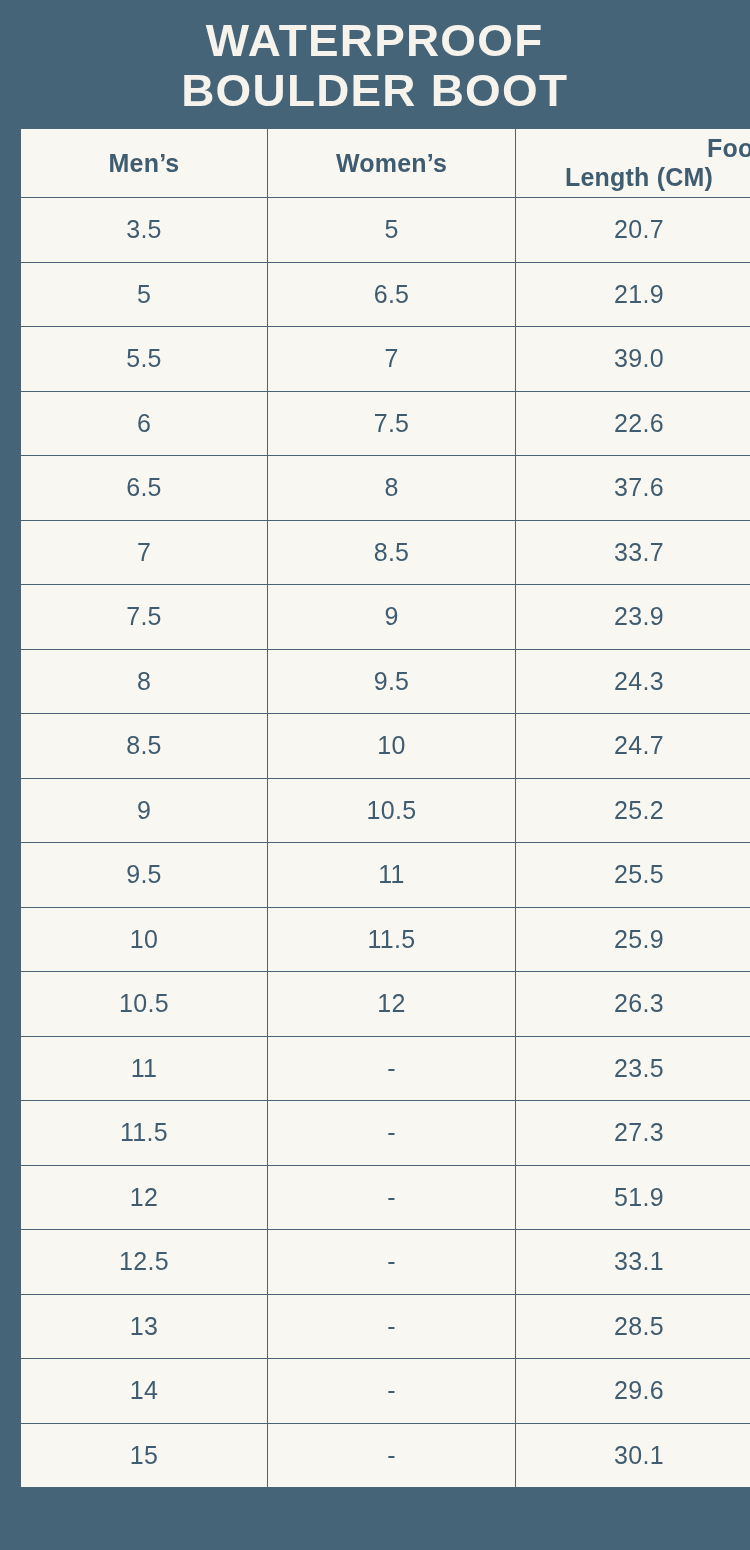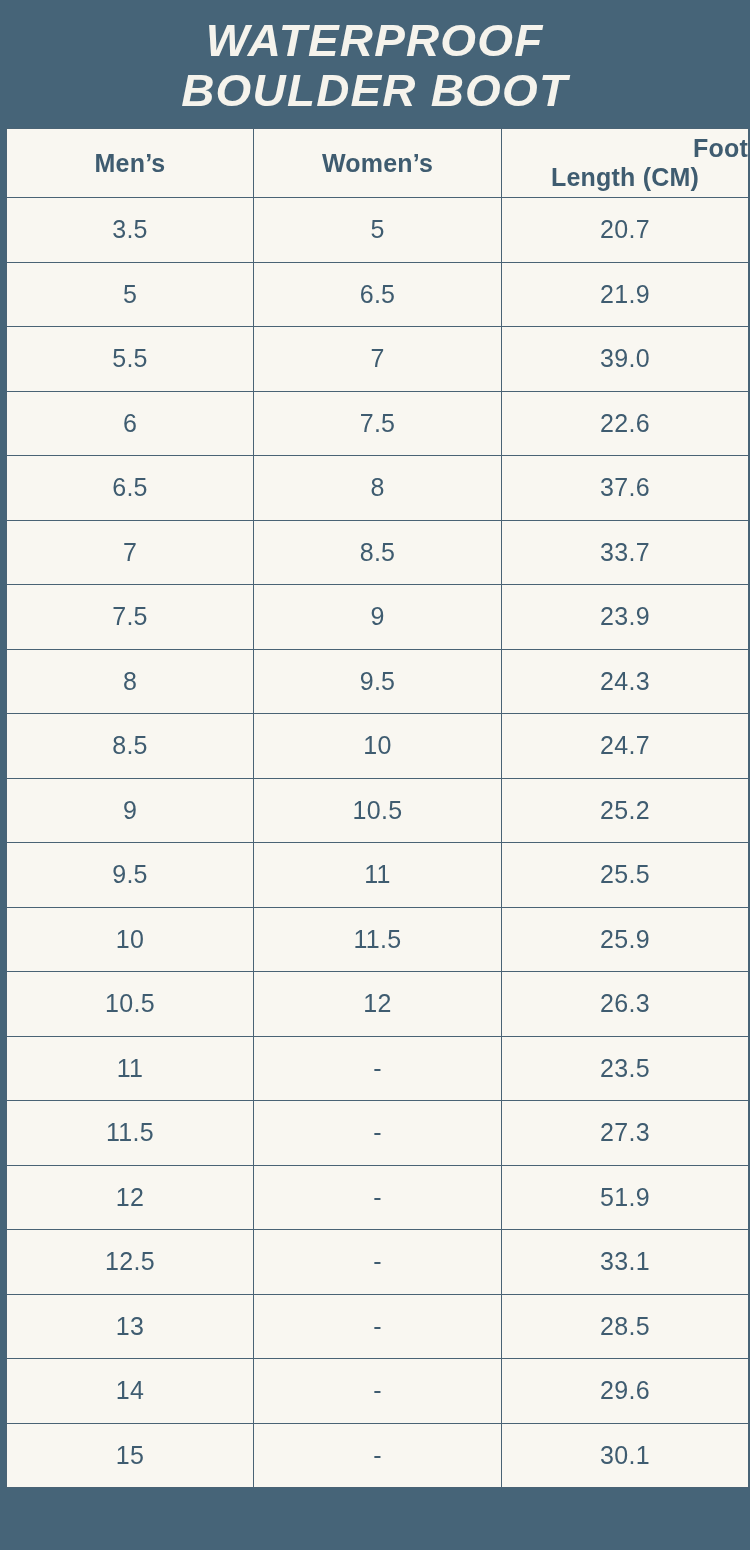--- a/index.html
+++ b/index.html
@@ -27,38 +27,37 @@
   .title-banner {
     height: 128px;
     flex: 0 0 128px;
     background: #466478;
     display: flex;
     flex-direction: column;
     align-items: center;
     justify-content: center;
     padding-top: 4px;
     box-sizing: border-box;
-    font-style: italic;
   }
   .title-line {
     color: #F5F3EC;
     font-family: "Liberation Sans", sans-serif;
     font-weight: bold;
     font-size: 45px;
     line-height: 50px;
     letter-spacing: 1.2px;
     text-align: center;
     white-space: nowrap;
     transform: scaleX(1.02);
   }
 
   
   .table-wrap {
     flex: 1 1 auto;
-    padding: 0 4px 0 6px;
+    padding: 0 4px 0 20px;
     box-sizing: border-box;
     background: #466478;
     overflow: hidden;
   }
   table.size-table {
     width: 742px;
     border-collapse: collapse;
     table-layout: fixed;
     background: #F9F7F1;
   }

